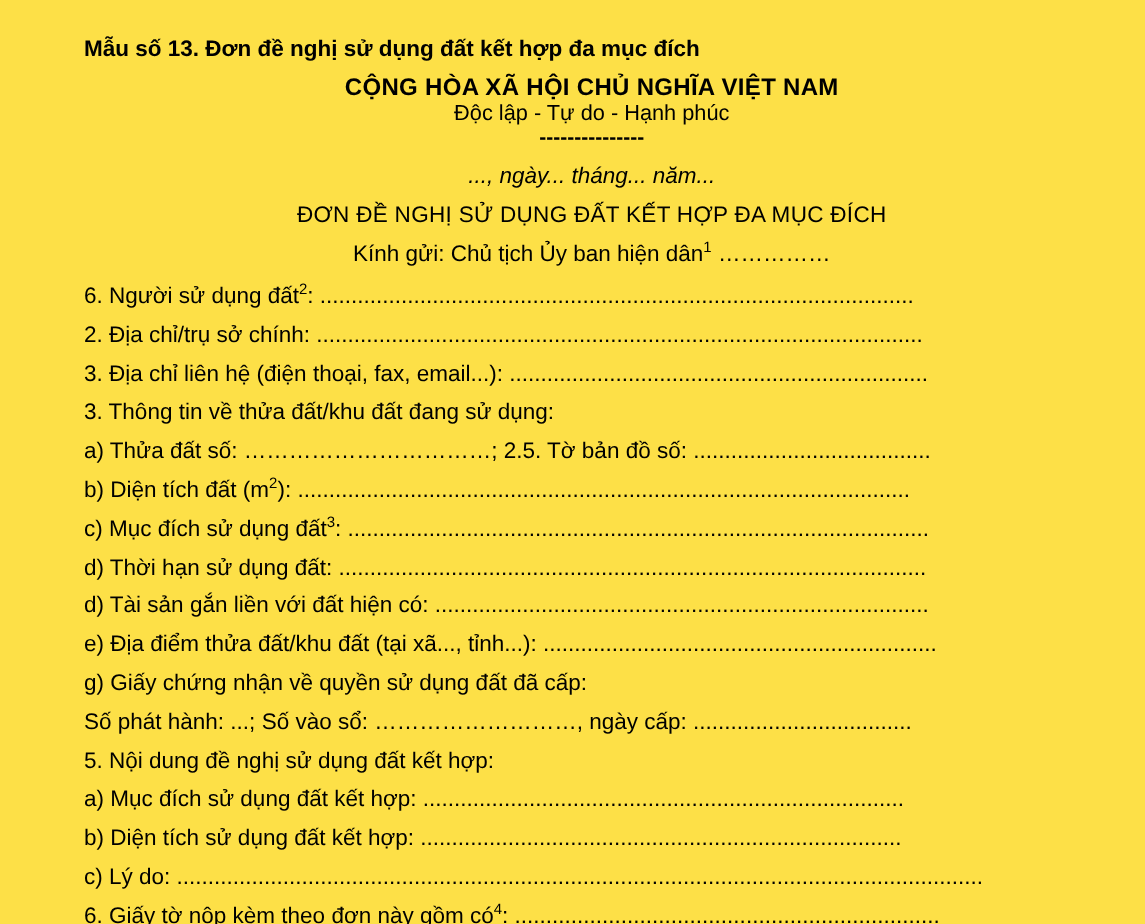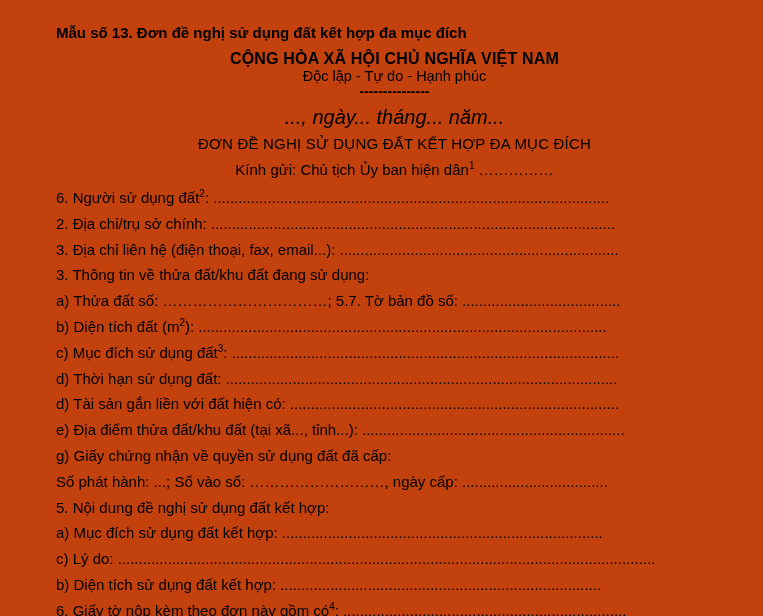--- a/index.html
+++ b/index.html
@@ -1,32 +1,32 @@
 <!DOCTYPE html>
 <html><head>
 <meta charset="utf-8">
 <style>
   html, body { margin: 0; padding: 0; background: #ffffff; }
   .page {
     width: 763px; height: 616px;
     box-sizing: border-box;
     padding: 24px 30px 0 56px;
-    background: #c2410c;
+    background: #fde047;
     color: #000000;
     font-family: "Liberation Sans", sans-serif;
     font-size: 15px;
     overflow: hidden;
     position: relative;
   }
   .form-label { font-weight: 700; font-size: 15px; line-height: 18px; }
   .center { text-align: center; }
   .country { font-weight: 700; font-size: 16px; line-height: 18px; margin-top: 8px; letter-spacing: 0.2px; }
   .motto { font-weight: 400; font-size: 14.5px; line-height: 17px; }
   .dashes { font-weight: 700; font-size: 14px; line-height: 12px; }
-  .date-line { font-style: italic; font-size: 20px; line-height: 17px; margin-top: 12px; }
+  .date-line { font-style: italic; font-size: 15px; line-height: 17px; margin-top: 12px; }
   .doc-title { font-weight: 400; font-size: 15px; line-height: 18px; margin-top: 9px; letter-spacing: 0.2px; }
   .recipient { font-size: 15px; line-height: 17px; margin-top: 8px; }
   .form-body { margin-top: 7px; }
   .line { line-height: 25.8px; white-space: nowrap; overflow: hidden; font-size: 15px; }
   sup { font-size: 10px; line-height: 0; vertical-align: super; }
 </style>
 </head>
 <body>
 
 <div class="page">
@@ -41,28 +41,28 @@
 
   <div class="center doc-title">ĐƠN ĐỀ NGHỊ SỬ DỤNG ĐẤT KẾT HỢP ĐA MỤC ĐÍCH</div>
 
   <div class="center recipient"><span>Kính gửi: Chủ tịch Ủy ban hiện dân</span><sup>1</sup><span> ……………</span></div>
 
   <div class="form-body">
     <div class="line"><span>6. Người sử dụng đất</span><sup>2</sup><span>: ...............................................................................................</span></div>
     <div class="line"><span>2. Địa chỉ/trụ sở chính: .................................................................................................</span><sup></sup><span></span></div>
     <div class="line"><span>3. Địa chỉ liên hệ (điện thoại, fax, email...): ...................................................................</span><sup></sup><span></span></div>
     <div class="line"><span>3. Thông tin về thửa đất/khu đất đang sử dụng:</span><sup></sup><span></span></div>
-    <div class="line"><span>a) Thửa đất số: ……………………………; 5.7. Tờ bản đồ số: ......................................</span><sup></sup><span></span></div>
+    <div class="line"><span>a) Thửa đất số: ……………………………; 2.5. Tờ bản đồ số: ......................................</span><sup></sup><span></span></div>
     <div class="line"><span>b) Diện tích đất (m</span><sup>2</sup><span>): ..................................................................................................</span></div>
     <div class="line"><span>c) Mục đích sử dụng đất</span><sup>3</sup><span>: .............................................................................................</span></div>
     <div class="line"><span>d) Thời hạn sử dụng đất: ..............................................................................................</span><sup></sup><span></span></div>
     <div class="line"><span>d) Tài sản gắn liền với đất hiện có: ...............................................................................</span><sup></sup><span></span></div>
     <div class="line"><span>e) Địa điểm thửa đất/khu đất (tại xã..., tỉnh...): ...............................................................</span><sup></sup><span></span></div>
     <div class="line"><span>g) Giấy chứng nhận về quyền sử dụng đất đã cấp:</span><sup></sup><span></span></div>
     <div class="line"><span>Số phát hành: ...; Số vào sổ: ………………………, ngày cấp: ...................................</span><sup></sup><span></span></div>
     <div class="line"><span>5. Nội dung đề nghị sử dụng đất kết hợp:</span><sup></sup><span></span></div>
     <div class="line"><span>a) Mục đích sử dụng đất kết hợp: .............................................................................</span><sup></sup><span></span></div>
+    <div class="line"><span>b) Diện tích sử dụng đất kết hợp: .............................................................................</span><sup></sup><span></span></div>
     <div class="line"><span>c) Lý do: .................................................................................................................................</span><sup></sup><span></span></div>
-    <div class="line"><span>b) Diện tích sử dụng đất kết hợp: .............................................................................</span><sup></sup><span></span></div>
     <div class="line"><span>6. Giấy tờ nộp kèm theo đơn này gồm có</span><sup>4</sup><span>: ....................................................................</span></div>
   </div>
 
 </div>
 
 </body></html>

